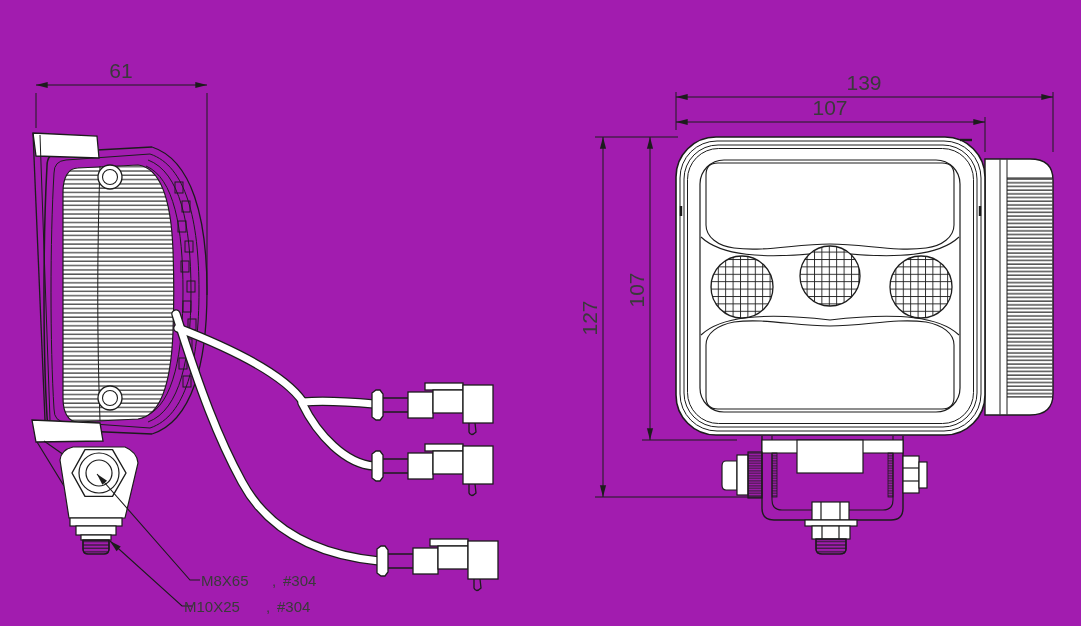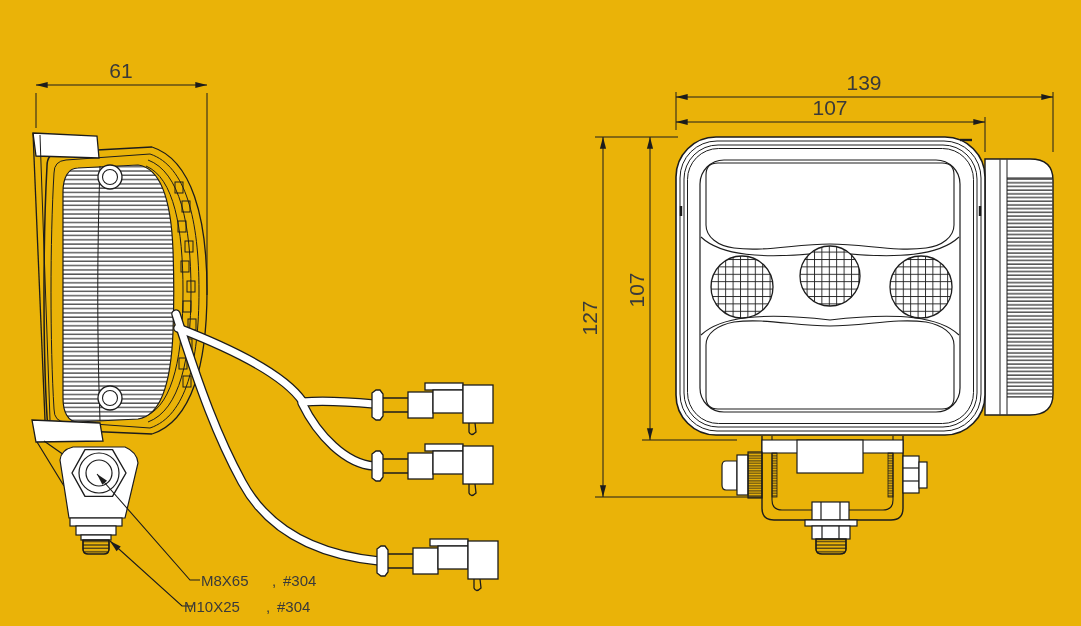--- a/index.html
+++ b/index.html
@@ -1,16 +1,16 @@
 <!DOCTYPE html>
 <html><head>
 <meta charset="utf-8">
 <style>
   html,body{margin:0;padding:0;background:#ffffff;}
-  .stage{width:1081px;height:626px;position:relative;background:#eab308;overflow:hidden;}
+  .stage{width:1081px;height:626px;position:relative;background:#a21caf;overflow:hidden;}
   svg{display:block;}
   text{font-family:"Liberation Sans","DejaVu Sans",sans-serif;fill:#3a3a3a;}
   .dim{font-size:21px;}
   .ann{font-size:15px;}
   .ln{stroke:#1c1c1c;fill:none;}
 </style>
 </head>
 <body>
 
 <div class="stage">

